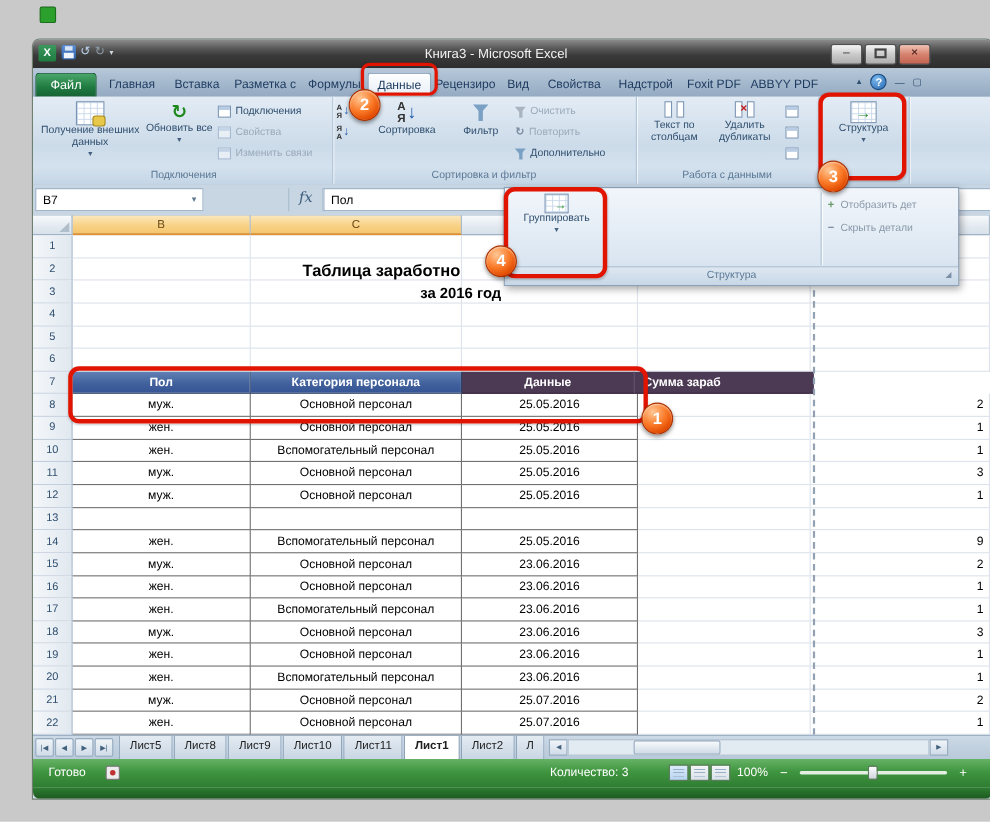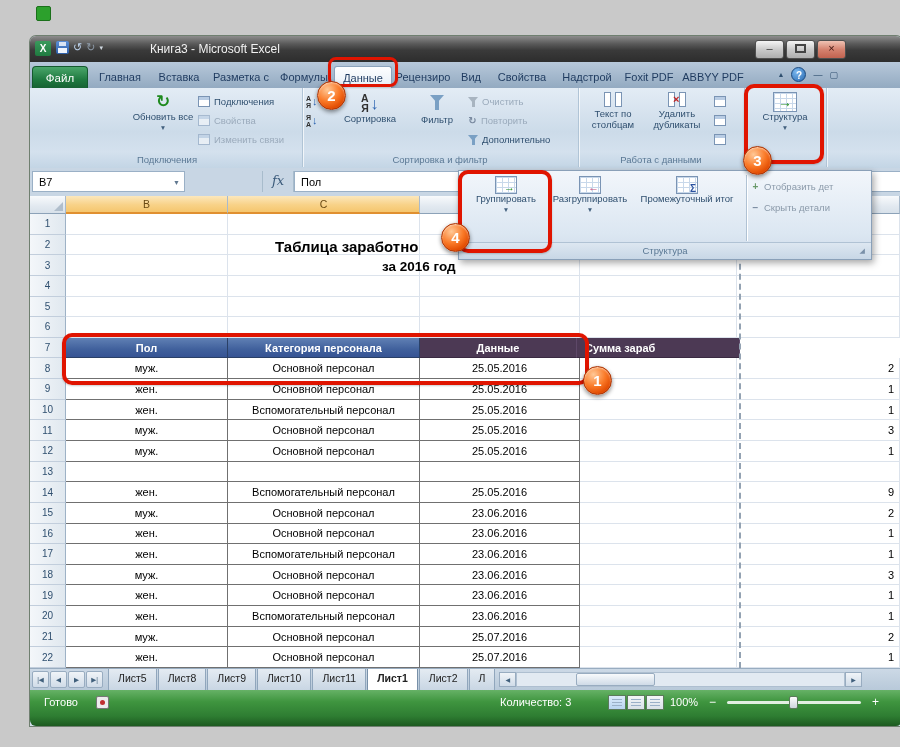--- a/index.html
+++ b/index.html
@@ -17,21 +17,21 @@
   .xlic{position:absolute;left:5px;top:5px;width:16px;height:15px;background:linear-gradient(#3a9a5c,#1f7a40);
        border-radius:2px;color:#fff;font-weight:bold;font-size:10px;text-align:center;line-height:15px;}
   .xlic::after{content:"X";}
   .qat{position:absolute;left:26px;top:5px;display:flex;gap:4px;align-items:center;}
   .qsave{width:13px;height:13px;background:linear-gradient(#5b8ed6,#2d5fa8);border-radius:2px;position:relative;}
   .qsave::before{content:"";position:absolute;left:3px;top:1px;right:3px;height:4px;background:#d8e4f4;}
   .qsave::after{content:"";position:absolute;left:2px;bottom:1px;right:2px;height:5px;background:#eef4fc;}
   .qbtn{font-size:11px;line-height:13px;color:#bcd2ec;}
   .qbtn.dim{color:#8d9aa8;}
   .qcaret{font-size:7px;color:#d0d8e0;}
-  .wtitle{position:absolute;left:120px;right:150px;top:6px;font-size:12px;color:#f2f2f2;
+  .wtitle{position:absolute;left:120px;right:150px;top:6px;text-align:center;font-size:12px;color:#f2f2f2;
        white-space:nowrap;overflow:hidden;}
   .wctrls{position:absolute;right:56px;top:4px;display:flex;gap:2px;}
   .wbtn{width:27px;height:17px;background:linear-gradient(#f5f5f5,#cacaca 50%,#aeaeae);border:1px solid #4f4f4f;
        border-radius:3px;color:#333;font-size:11px;line-height:14px;text-align:center;}
   .wbtn.max::after{content:"";display:inline-block;width:7px;height:5px;border:2px solid #444;margin-top:3px;}
   .wbtn.close{background:linear-gradient(#f0c3b4,#d5826f 50%,#c26350);color:#3c1410;}
 
   
   .tabrow{position:absolute;top:26px;left:0;right:0;height:26px;
        background:linear-gradient(#b7c8da,#93aac1);}
@@ -251,20 +251,25 @@
         <span class="chevup">▲</span>
         <span class="helpbtn">?</span>
         <span class="wbtn2">—</span>
         <span class="wbtn2">▢</span>
       </div>
     </div>
 
     <div class="ribbon">
 
       <div class="rgroup g-conn">
+        <div class="bigbtn" style="left:4px;width:92px;">
+          <span class="ic-lg cellsbg ic-ext"></span>
+          <span>Получение внешних данных</span>
+          <span class="bcaret">▼</span>
+        </div>
         <div class="bigbtn" style="left:98px;width:66px;">
           <span class="ref">↻</span>
           <span>Обновить все</span>
           <span class="bcaret">▼</span>
         </div>
         <div class="smallcol" style="left:166px;width:102px;">
           <div class="sbtn">
             <span class="mi"></span>
             <span>Подключения</span>
           </div>
@@ -602,29 +607,20 @@
     </div>
     <div class="wfoot"></div>
   </div>
 
   <div class="flyout">
     <div class="fbig fb-group">
       <span class="ic-grp cellsbg"></span>
       <span>Группировать</span>
       <span class="bcaret">▼</span>
     </div>
-    <div class="fbig fb-ungroup">
-      <span class="ic-grp ic-ungrp cellsbg"></span>
-      <span>Разгруппировать</span>
-      <span class="bcaret">▼</span>
-    </div>
-    <div class="fbig fb-sub">
-      <span class="ic-grp ic-sub cellsbg"></span>
-      <span>Промежуточный итог</span>
-    </div>
     <div class="fsep"></div>
     <div class="fsmall fs1">
       <span class="tg plus">+</span>
       <span>Отобразить дет</span>
     </div>
     <div class="fsmall fs2">
       <span class="tg minus">−</span>
       <span>Скрыть детали</span>
     </div>
     <div class="fbottom">Структура</div>

